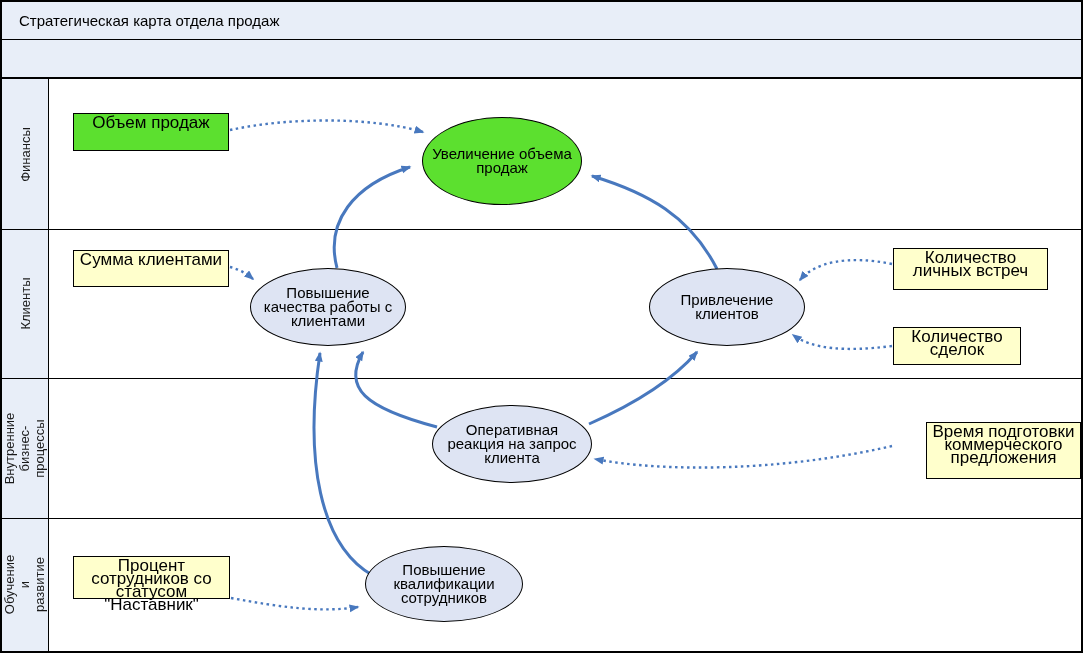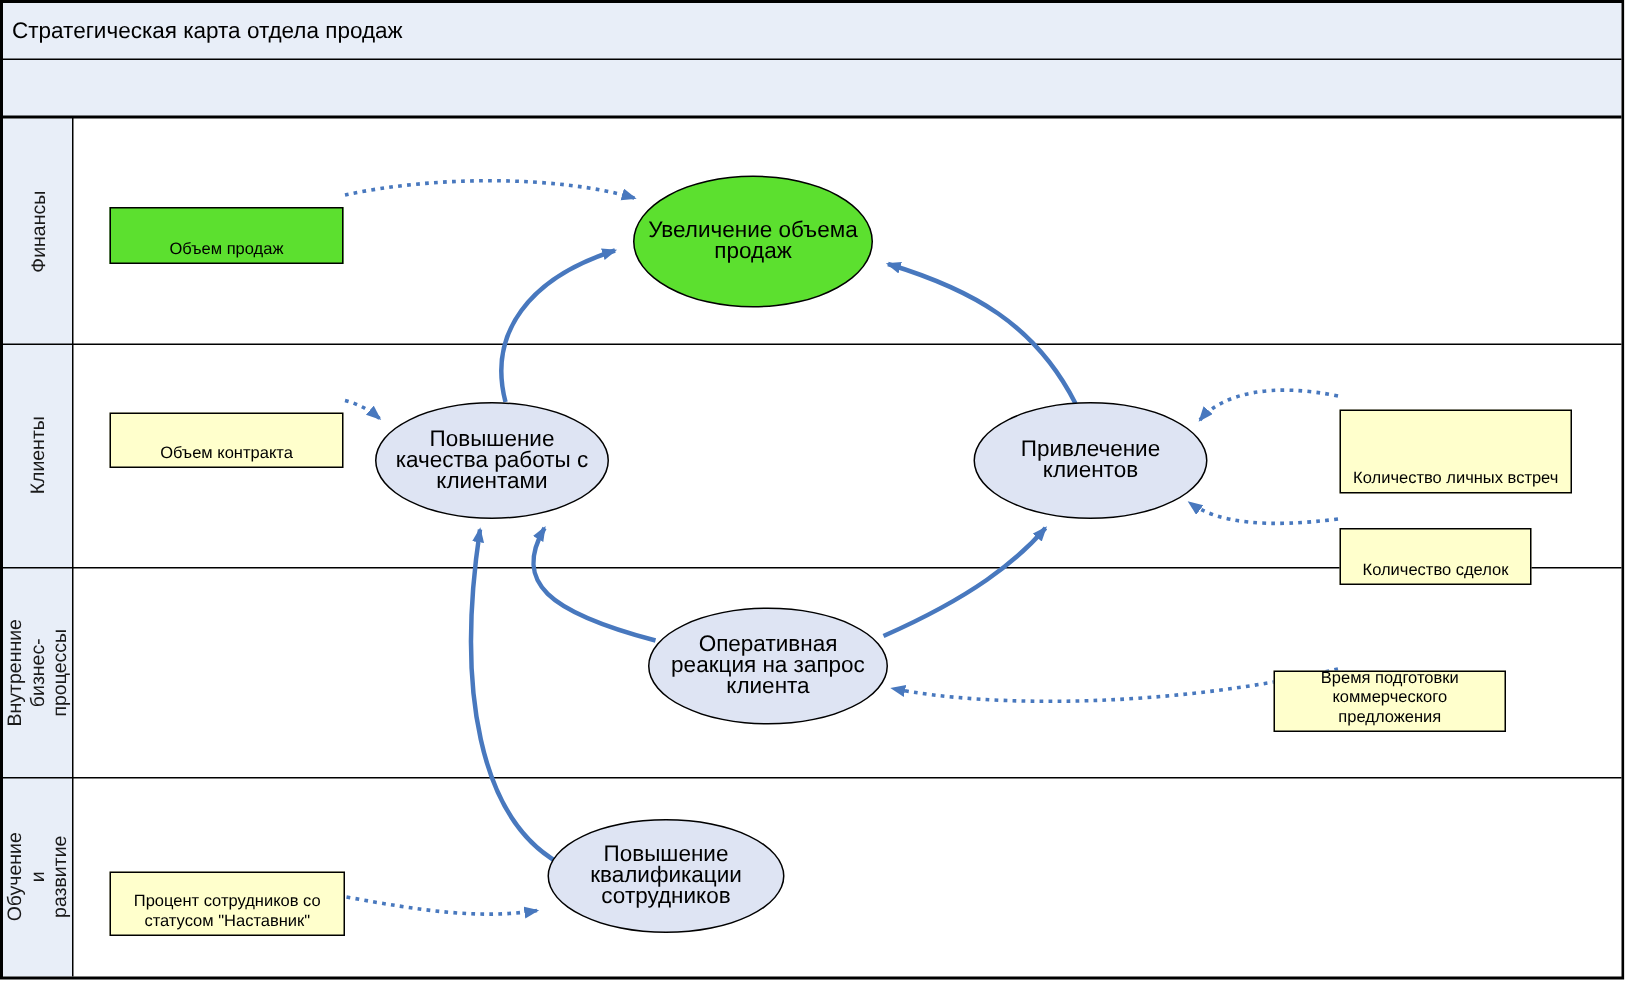--- a/index.html
+++ b/index.html
@@ -2,32 +2,32 @@
 <html style="--c-green: #5ce02f; --c-yellow: #ffffcc; --c-ellipse: #dee4f3; --c-arrow: #4878be; --c-header-bg: #e8eef8; --c-border: #000000;"><head>
 <meta charset="utf-8">
 <style>
   html,body{margin:0;padding:0;background:#fff;}
   .page{position:relative;width:1083px;height:658px;background:#fff;overflow:hidden;
         font-family:"Liberation Sans",sans-serif;color:#000;}
   .outline{position:absolute;left:0;top:0;width:1083px;height:653px;
            border:2px solid #000;box-sizing:border-box;background:transparent;}
   .hdr-bg{position:absolute;left:2px;top:2px;width:1079px;height:76px;background:var(--c-header-bg,#e8eef8);}
   .titlebar{position:absolute;left:2px;top:2px;width:1079px;height:38px;box-sizing:border-box;
-            border-bottom:1px solid #000;display:flex;align-items:center;padding-left:6px;
+            border-bottom:1px solid #000;display:flex;align-items:center;padding-left:17px;
             font-size:15px;}
   .subrow{position:absolute;left:2px;top:41px;width:1079px;height:37px;box-sizing:border-box;
           border-bottom:1px solid #000;}
   .labelcol{position:absolute;left:2px;top:79px;width:46px;height:572px;background:var(--c-header-bg,#e8eef8);}
   .vline{position:absolute;left:48px;top:78px;width:1px;height:573px;background:#000;}
   .hline{position:absolute;left:2px;width:1079px;height:1px;background:#000;}
   .pcell{position:absolute;left:2px;width:46px;display:flex;align-items:center;justify-content:center;overflow:hidden;}
   .pcell span{display:block;transform:rotate(-90deg);text-align:center;font-size:13px;line-height:15px;color:#1a1a1a;}
   .kpi{position:absolute;box-sizing:border-box;border:1px solid #000;background:var(--c-yellow,#ffffcc);
-       display:flex;align-items:flex-end;justify-content:center;text-align:center;
-       font-size:11px;line-height:13px;padding:2px 4px;margin-top:25px;}
+       display:flex;align-items:flex-start;justify-content:center;text-align:center;
+       font-size:17px;line-height:13px;padding:2px 4px;}
   .kpi.green{background:var(--c-green,#5ce02f);}
   .ell{position:absolute;box-sizing:border-box;border:1px solid #000;background:var(--c-ellipse,#dee4f3);
        border-radius:50%;display:flex;align-items:center;justify-content:flex-start;text-align:center;
        font-size:15px;line-height:14px;padding:4px 6px;}
   .ell.green{background:var(--c-green,#5ce02f);}
   svg.arrows{position:absolute;left:0;top:0;width:1083px;height:658px;}
   .s-edge{fill:none;stroke:var(--c-arrow,#4878be);stroke-width:3;}
   .d-edge{fill:none;stroke:var(--c-arrow,#4878be);stroke-width:2.4;stroke-dasharray:2.5 3.5;}
 </style>
 </head>
@@ -96,29 +96,29 @@
     <span>Оперативная реакция на запрос клиента</span>
   </div>
   <div class="ell" style="left:365px;top:546px;width:158px;height:76px">
     <span>Повышение квалификации сотрудников</span>
   </div>
 
   <div class="kpi green" style="left:73px;top:113px;width:156px;height:38px">
     <span>Объем продаж</span>
   </div>
   <div class="kpi" style="left:73px;top:250px;width:156px;height:37px">
-    <span>Объем контракта</span>
+    <span>Сумма клиентами</span>
   </div>
-  <div class="kpi" style="left:893px;top:248px;width:155px;height:56px">
+  <div class="kpi" style="left:893px;top:248px;width:155px;height:42px">
     <span>Количество личных встреч</span>
   </div>
   <div class="kpi" style="left:893px;top:327px;width:128px;height:38px">
     <span>Количество сделок</span>
   </div>
-  <div class="kpi" style="left:849px;top:422px;width:155px;height:41px">
+  <div class="kpi" style="left:926px;top:422px;width:155px;height:57px">
     <span>Время подготовки коммерческого предложения</span>
   </div>
   <div class="kpi" style="left:73px;top:556px;width:157px;height:43px">
     <span>Процент сотрудников со статусом "Наставник"</span>
   </div>
 
   <div class="outline"></div>
 </div>
 
 </body></html>

